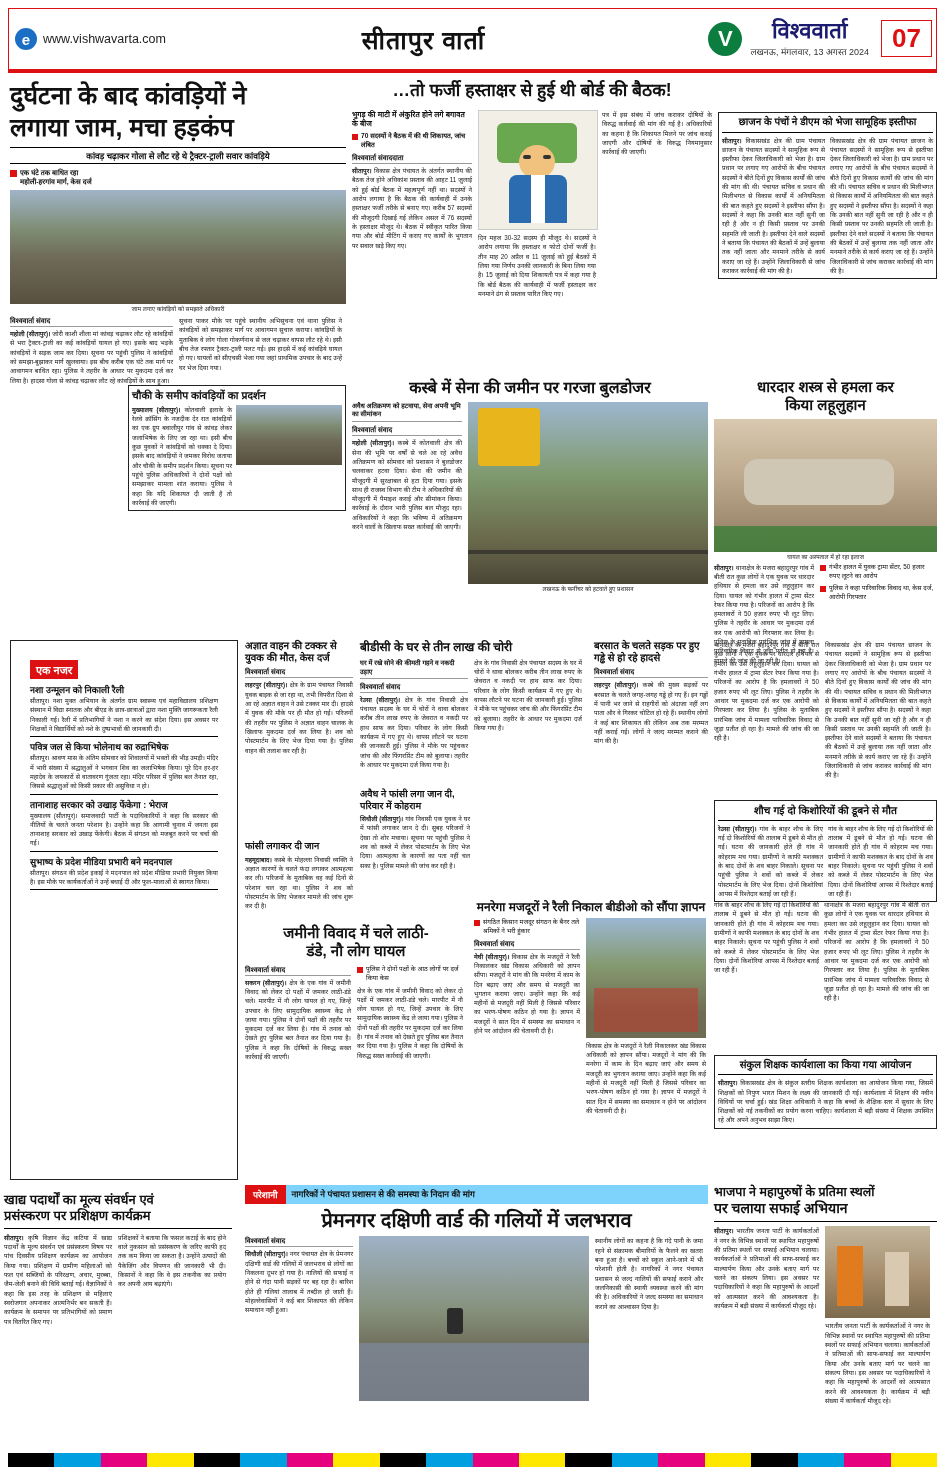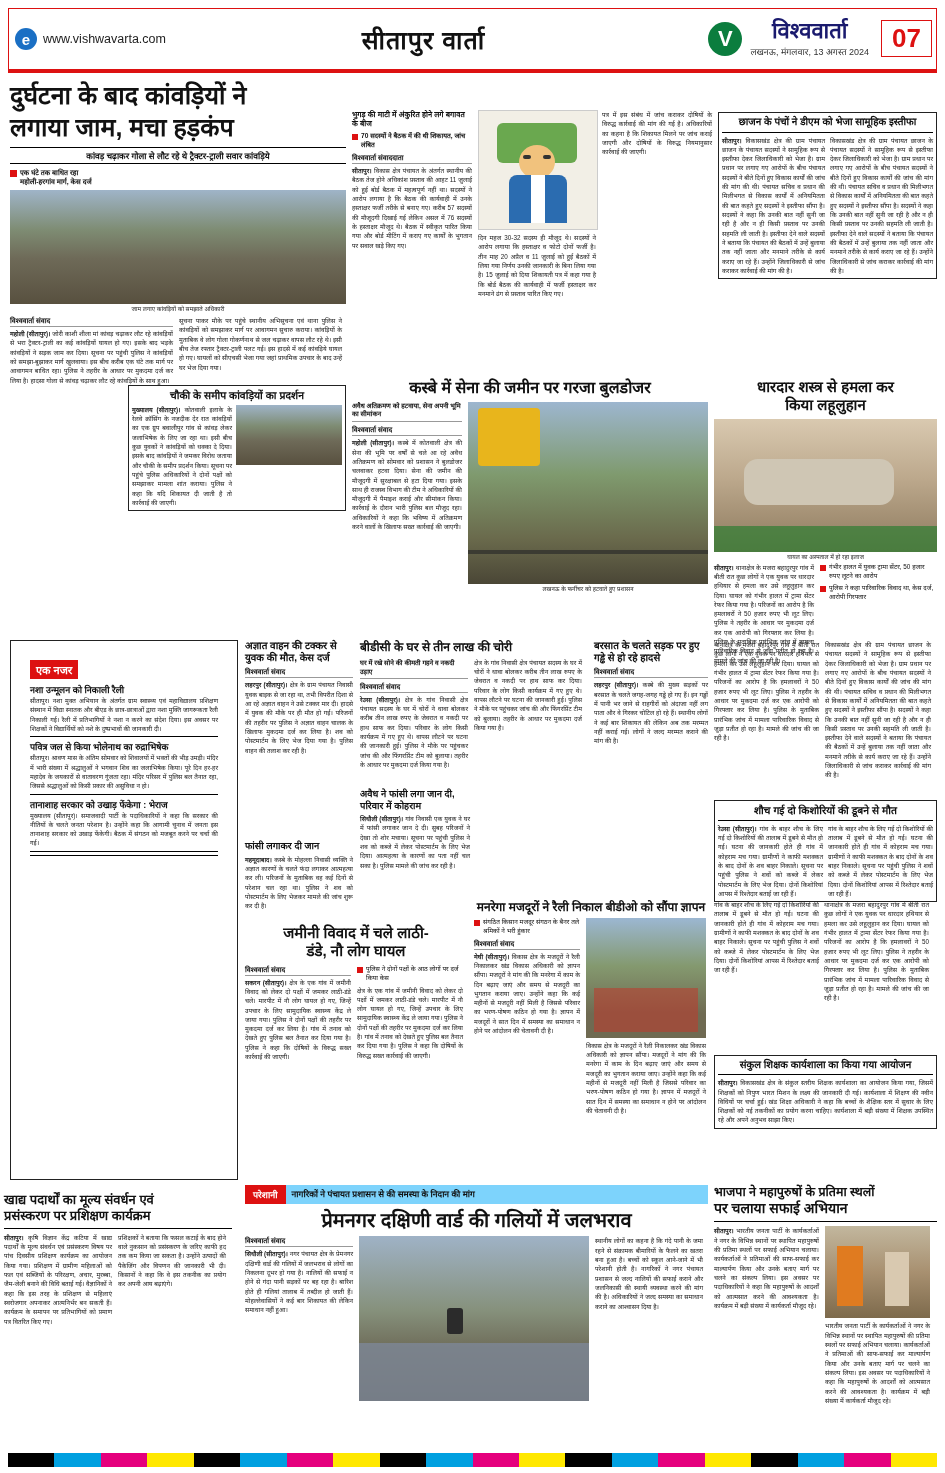--- a/index.html
+++ b/index.html
@@ -85,31 +85,34 @@
         <div class="byline">विश्ववार्ता संवाद</div>
         <div class="body-t"><b>महोली (सीतापुर)।</b> <span>जोरी काशी शीला मां कांवड़ चढ़ाकर लौट रहे कांवड़ियों से भरा ट्रैक्टर-ट्राली का कई कांवड़ियों घायल हो गए। इसके बाद भड़के कांवड़ियों ने सड़क जाम कर दिया। सूचना पर पहुंची पुलिस ने कांवड़ियों को समझा-बुझाकर मार्ग खुलवाया। इस बीच करीब एक घंटे तक मार्ग पर आवागमन बाधित रहा। पुलिस ने तहरीर के आधार पर मुकदमा दर्ज कर लिया है। हादसा गोला से कांवड़ चढ़ाकर लौट रहे कांवड़ियों के साथ हुआ।</span></div>
       </div>
       <div style="width:163px;">
         <div class="body-t">सूचना पाकर मौके पर पहुंचे स्थानीय अभिसूचना एवं थाना पुलिस ने कांवड़ियों को समझाकर मार्ग पर आवागमन सुचारु कराया। कांवड़ियों के मुताबिक वे लोग गोला गोकर्णनाथ से जल चढ़ाकर वापस लौट रहे थे। इसी बीच तेज रफ्तार ट्रैक्टर-ट्राली पलट गई। इस हादसे में कई कांवड़िये घायल हो गए। घायलों को सीएचसी भेजा गया जहां प्राथमिक उपचार के बाद उन्हें घर भेज दिया गया।</div>
       </div>
     </div>
   </div>
 
   <div class="col boxed" style="left:128px;top:385px;width:218px;padding:3px;">
-    <div class="hdr-sm" style="font-size:10.5px;text-align:center;">चौकी के समीप कांवड़ियों का प्रदर्शन</div>
+    <div class="hdr-sm" style="font-size:10.5px;">चौकी के समीप कांवड़ियों का प्रदर्शन</div>
     <div style="display:flex;gap:4px;margin-top:3px;">
       <div style="width:100px;">
         <div class="body-t"><b>मुख्यालय (सीतापुर)।</b> <span>कोतवाली इलाके के रेलवे क्रॉसिंग के नजदीक देर रात कांवड़ियों का एक ग्रुप बवालीपुर गांव से कांवड़ लेकर जलाभिषेक के लिए जा रहा था। इसी बीच कुछ युवकों ने कांवड़ियों को धक्का दे दिया। इसके बाद कांवड़ियों ने जमकर विरोध जताया और चौकी के समीप प्रदर्शन किया। सूचना पर पहुंचे पुलिस अधिकारियों ने दोनों पक्षों को समझाकर मामला शांत कराया। पुलिस ने कहा कि यदि शिकायत दी जाती है तो कार्रवाई की जाएगी।</span></div>
       </div>
       <div style="width:106px;">
         <div class="photo ph-crowd" style="width:106px;height:60px;"></div>
       </div>
     </div>
   </div>
 
+  <div class="col" style="left:352px;top:80px;width:360px;">
+    <div class="hdr-mid" style="font-size:17.5px;text-align:center;">…तो फर्जी हस्ताक्षर से हुई थी बोर्ड की बैठक!</div>
+  </div>
 
   <div class="col" style="left:352px;top:110px;width:120px;">
     <div style="font-size:7.6px;font-weight:bold;line-height:1.25;">भुगड़ की माटी में अंकुरित होने लगे बगावत के बीज</div>
     <div style="display:flex;gap:3px;margin-top:3px;">
       <div style="width:6px;height:6px;background:#d11;margin-top:2px;flex:none;"></div>
       <div style="font-size:6.6px;font-weight:bold;line-height:1.3;">70 सदस्यों ने बैठक में की थी शिकायत, जांच लंबित</div>
     </div>
     <div class="byline" style="margin-top:4px;">विश्ववार्ता संवाददाता</div>
     <div class="body-t"><b>सीतापुर।</b> <span>विकास क्षेत्र पंचायत के अंतर्गत स्थानीय की बैठक तेज होने अधिकांश प्रस्ताव की आहट 11 जुलाई को हुई बोर्ड बैठक में महत्वपूर्ण नहीं था। सदस्यों ने आरोप लगाया है कि बैठक की कार्यवाही में उनके हस्ताक्षर फर्जी तरीके से बनाए गए। करीब 57 सदस्यों की मौजूदगी दिखाई गई लेकिन असल में 76 सदस्यों के हस्ताक्षर मौजूद थे। बैठक में स्वीकृत पारित किया गया और बोर्ड मीटिंग में कराए गए कार्यों के भुगतान पर सवाल खड़े किए गए।</span></div>
   </div>
@@ -194,20 +197,24 @@
     <div>
       <div style="font-size:9px;font-weight:bold;">पवित्र जल से किया भोलेनाथ का रुद्राभिषेक</div>
       <div class="body-t">सीतापुर। श्रावण मास के अंतिम सोमवार को शिवालयों में भक्तों की भीड़ उमड़ी। मंदिर में भारी संख्या में श्रद्धालुओं ने भगवान शिव का जलाभिषेक किया। पूरे दिन हर-हर महादेव के जयकारों से वातावरण गूंजता रहा। मंदिर परिसर में पुलिस बल तैनात रहा, जिससे श्रद्धालुओं को किसी प्रकार की असुविधा न हो।</div>
     </div>
     <div class="hr-thin" style="margin:3px 0;"></div>
     <div>
       <div style="font-size:9px;font-weight:bold;">तानाशाह सरकार को उखाड़ फेंकेगा : भेराज</div>
       <div class="body-t">मुख्यालय (सीतापुर)। समाजवादी पार्टी के पदाधिकारियों ने कहा कि सरकार की नीतियों के चलते जनता परेशान है। उन्होंने कहा कि आगामी चुनाव में जनता इस तानाशाह सरकार को उखाड़ फेंकेगी। बैठक में संगठन को मजबूत करने पर चर्चा की गई।</div>
     </div>
     <div class="hr-thin" style="margin:3px 0;"></div>
+    <div>
+      <div style="font-size:9px;font-weight:bold;">सुभाष्य के प्रदेश मीडिया प्रभारी बने मदनपाल</div>
+      <div class="body-t">सीतापुर। संगठन की प्रदेश इकाई ने मदनपाल को प्रदेश मीडिया प्रभारी नियुक्त किया है। इस मौके पर कार्यकर्ताओं ने उन्हें बधाई दी और फूल-मालाओं से स्वागत किया।</div>
+    </div>
     <div class="hr-thin" style="margin:3px 0;"></div>
   </div>
 
   <div class="col" style="left:245px;top:640px;width:108px;">
     <div class="hdr-sm" style="font-size:10px;">अज्ञात वाहन की टक्कर से युवक की मौत, केस दर्ज</div>
     <div class="byline" style="margin-top:3px;">विश्ववार्ता संवाद</div>
     <div class="body-t"><b>लहरपुर (सीतापुर)।</b> <span>क्षेत्र के ग्राम पंचायत निवासी युवक बाइक से जा रहा था, तभी विपरीत दिशा से आ रहे अज्ञात वाहन ने उसे टक्कर मार दी। हादसे में युवक की मौके पर ही मौत हो गई। परिजनों की तहरीर पर पुलिस ने अज्ञात वाहन चालक के खिलाफ मुकदमा दर्ज कर लिया है। शव को पोस्टमार्टम के लिए भेज दिया गया है। पुलिस वाहन की तलाश कर रही है।</span></div>
   </div>
 
   <div class="col" style="left:360px;top:640px;width:226px;">

